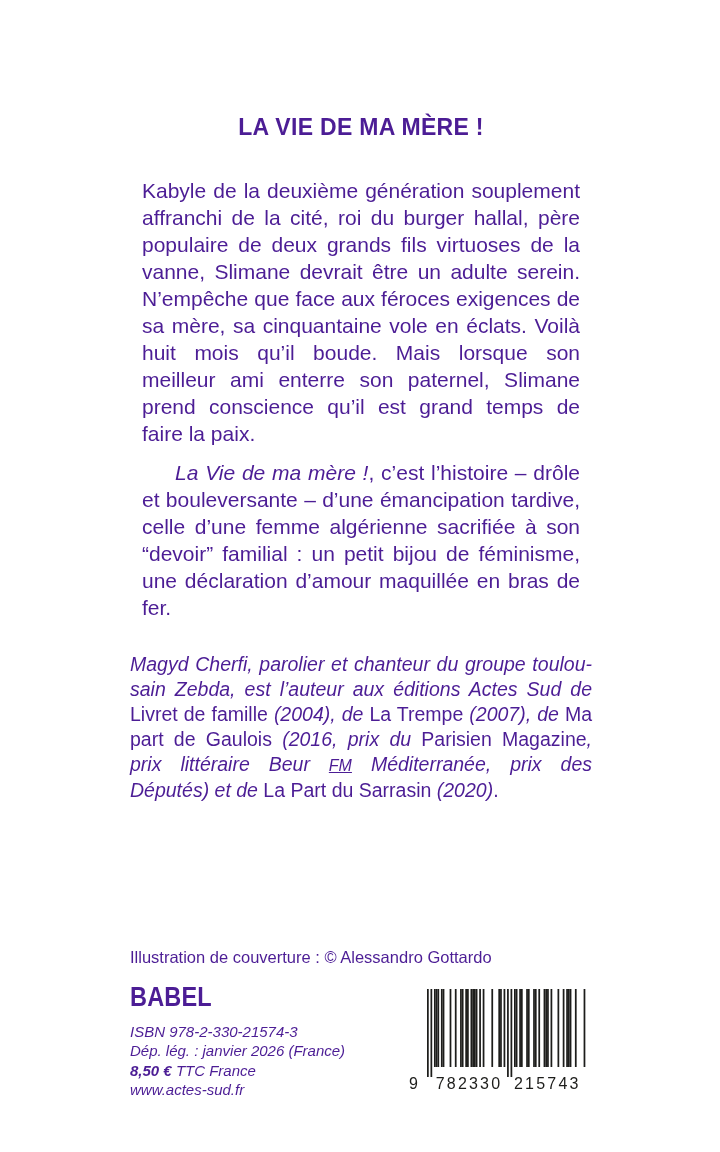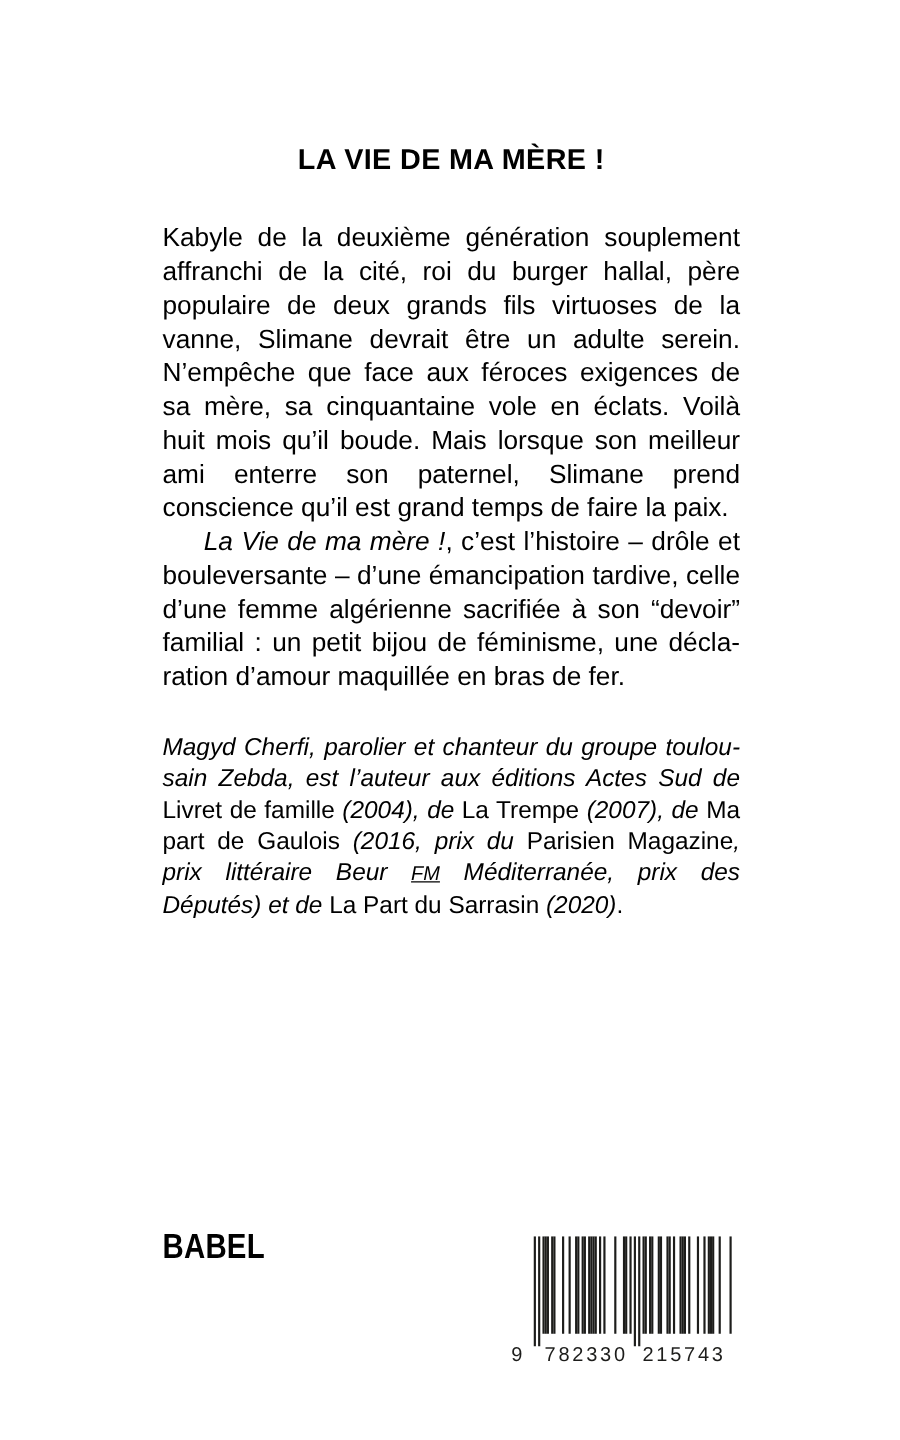--- a/index.html
+++ b/index.html
@@ -1,20 +1,20 @@
 <!DOCTYPE html>
 <html><head>
 <meta charset="utf-8">
 <style>
   html,body{margin:0;padding:0;background:#e8e8e8;}
   .page{
     position:relative;
     width:720px;height:1152px;
     background:#ffffff;
-    color:#000000;
+    color:#4c1d95;
     font-family:"Liberation Sans", sans-serif;
     overflow:hidden;
     margin:0 auto;
   }
   .column{
     position:absolute;
     left:130px;top:114px;
     width:462px;
   }
   .title{
@@ -26,21 +26,21 @@
     white-space:nowrap;
   }
   .synopsis{
     margin-top:36px;
     font-size:21px;
     line-height:27px;
     text-align:justify;
     hyphens:manual;
     -webkit-hyphens:manual;
   }
-  .synopsis p{margin:0;}
+  .synopsis p{margin:12px;}
   .synopsis p.indent{text-indent:33px;}
   .bio{
     margin-top:31px;
     font-size:19.5px;
     line-height:25px;
     text-align:justify;
     hyphens:manual;
     -webkit-hyphens:manual;
   }
   .seg-i{font-style:italic;}
@@ -84,23 +84,30 @@
     <h1 class="title">LA VIE DE MA MÈRE !</h1>
 
     <div class="synopsis" id="synopsis">
         <p><span class="seg-r">Kabyle de la deuxième génération souplement affranchi de la cité, roi du burger hallal, père popu­laire de deux grands fils virtuoses de la vanne, Slimane devrait être un adulte serein. N’empêche que face aux féroces exigences de sa mère, sa cinquantaine vole en éclats. Voilà huit mois qu’il boude. Mais lorsque son meilleur ami enterre son paternel, Slimane prend conscience qu’il est grand temps de faire la paix.</span></p>
         <p class="indent"><span class="seg-i">La Vie de ma mère !</span><span class="seg-r">, c’est l’histoire – drôle et bouleversante – d’une émancipation tardive, celle d’une femme algérienne sacrifiée à son “devoir” familial : un petit bijou de féminisme, une décla­ration d’amour maquillée en bras de fer.</span></p>
       </div>
 
     <div class="bio" id="bio"><span class="seg-i">Magyd Cherfi, parolier et chanteur du groupe toulou­sain Zebda, est l’auteur aux éditions Actes Sud de </span><span class="seg-r">Livret de famille </span><span class="seg-i">(2004), de </span><span class="seg-r">La Trempe </span><span class="seg-i">(2007), de </span><span class="seg-r">Ma part de Gaulois </span><span class="seg-i">(2016, prix du </span><span class="seg-r">Parisien Magazine</span><span class="seg-i">, prix littéraire Beur </span><span class="seg-i-sc">FM</span><span class="seg-i"> Méditerranée, prix des Députés) et de </span><span class="seg-r">La Part du Sarrasin </span><span class="seg-i">(2020)</span><span class="seg-r">.</span></div>
   </div>
 
+  <div class="credit">Illustration de couverture : © Alessandro Gottardo</div>
 
   <div class="imprint">BABEL</div>
 
+  <div class="colophon">
+    <div>ISBN 978-2-330-21574-3</div>
+    <div>Dép. lég. : janvier 2026 (France)</div>
+    <div><span class="b">8,50 €</span><span> TTC France</span></div>
+    <div>www.actes-sud.fr</div>
+  </div>
 
   <div class="barcode">
     <svg id="barcode-svg" width="194" height="103" viewBox="0 0 194 103" xmlns="http://www.w3.org/2000/svg">
         <rect x="24.00" y="0" width="1.74" height="88"></rect>
         <rect x="27.48" y="0" width="1.74" height="88"></rect>
         <rect x="30.96" y="0" width="1.74" height="78"></rect>
         <rect x="32.70" y="0" width="1.74" height="78"></rect>
         <rect x="34.44" y="0" width="1.74" height="78"></rect>
         <rect x="37.92" y="0" width="1.74" height="78"></rect>
         <rect x="39.66" y="0" width="1.74" height="78"></rect>

